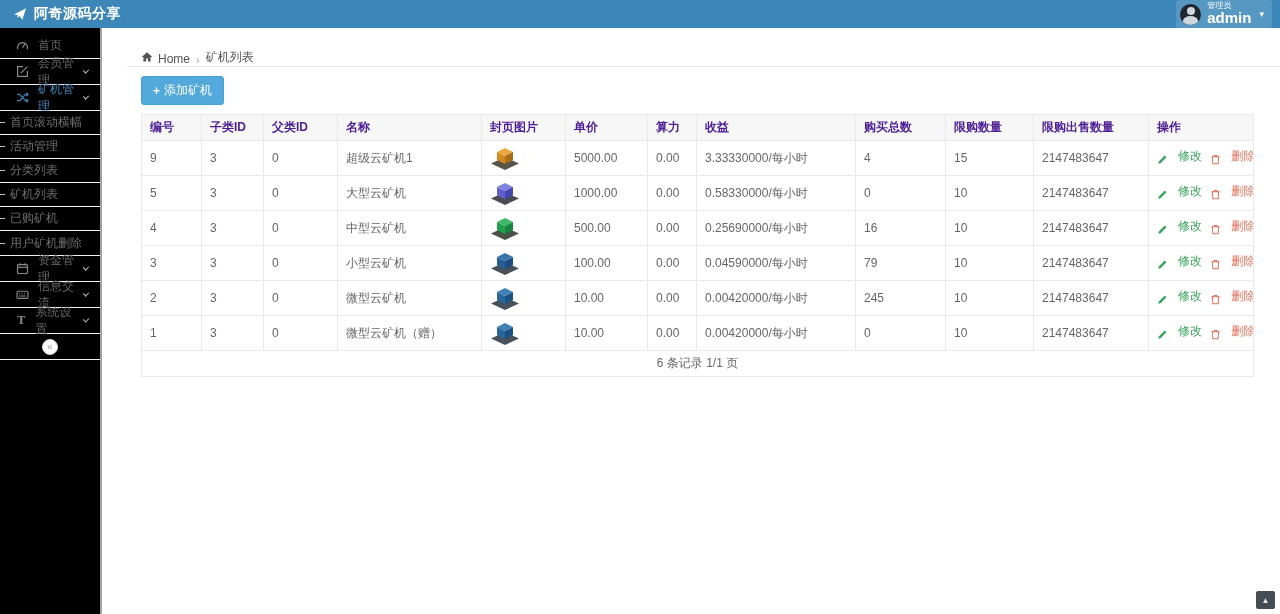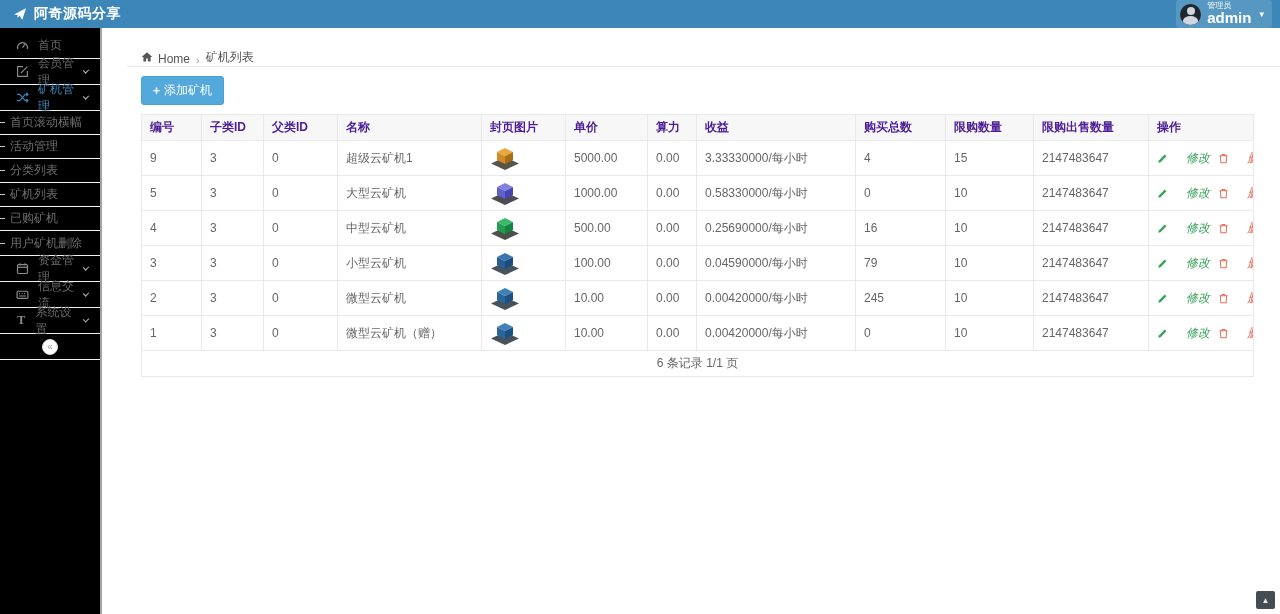--- a/index.html
+++ b/index.html
@@ -55,21 +55,21 @@
   .btn-add { display:inline-flex; align-items:center; gap:4px; background:#54a9dc; color:#fff;
              border:1px solid #47a0d6; border-radius:3px; padding:5px 11px; font-size:12px; cursor:pointer; }
   .btn-add .plus { font-size:12px; font-weight:700; }
   
   table { border-collapse:collapse; width:1112px; margin-top:9px; table-layout:fixed; }
   th, td { border:1px solid #e9e9e9; padding:4px 8px; text-align:left; vertical-align:middle;
            overflow:hidden; white-space:nowrap; }
   th { background:#f7f7f7; color:#4c1d95; font-weight:600; font-size:12px; height:22px; }
   td { color:#666; height:34px; }
   .tfoot-cell { text-align:center; color:#666; height:24px; }
-  .act { display:inline-flex; align-items:center; gap:18px; margin-right:5px; cursor:pointer; text-decoration:none;font-style:italic; }
+  .act { display:inline-flex; align-items:flex-end; gap:10px; margin-right:5px; cursor:pointer; text-decoration:none; }
   .act.edit { color:#3aa35b; }
   .act.del  { color:#e0705c; }
   .miner-svg { display:block; }
   
   .back-top { position:absolute; right:5px; bottom:5px; width:19px; height:18px; background:#454d54;
               color:#e8e8e8; font-size:8px; display:flex; align-items:center; justify-content:center;
               border-radius:2px; cursor:pointer; }
 </style>
 </head>
 <body>

